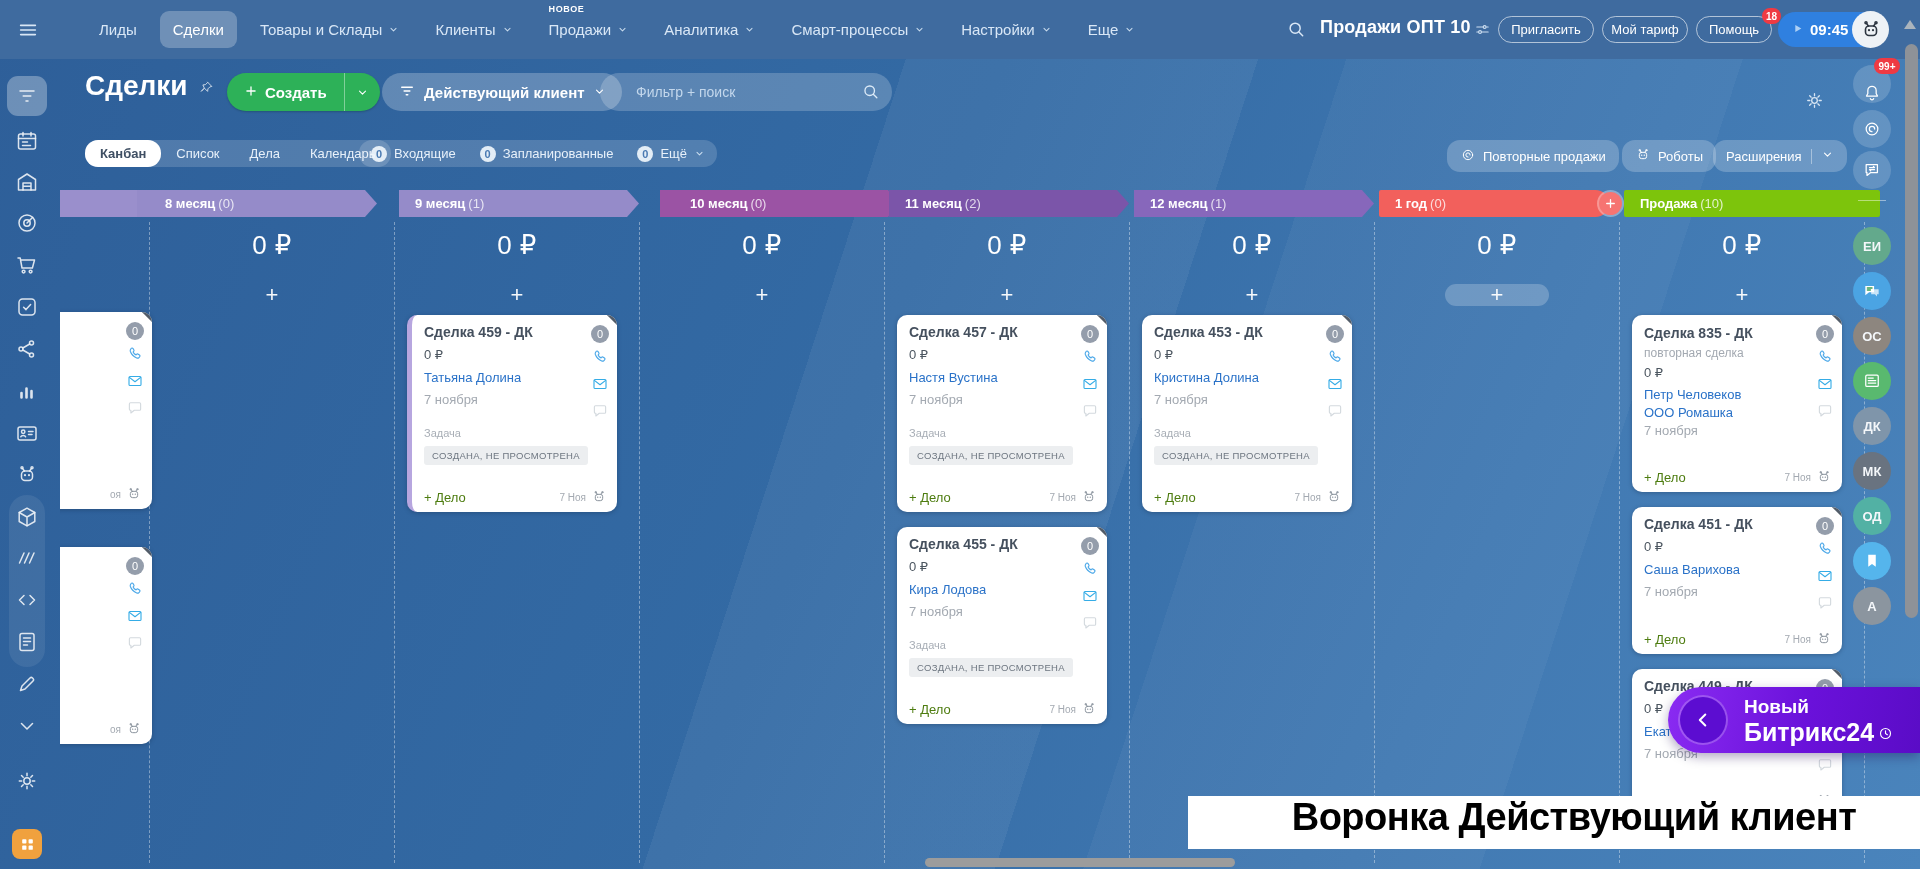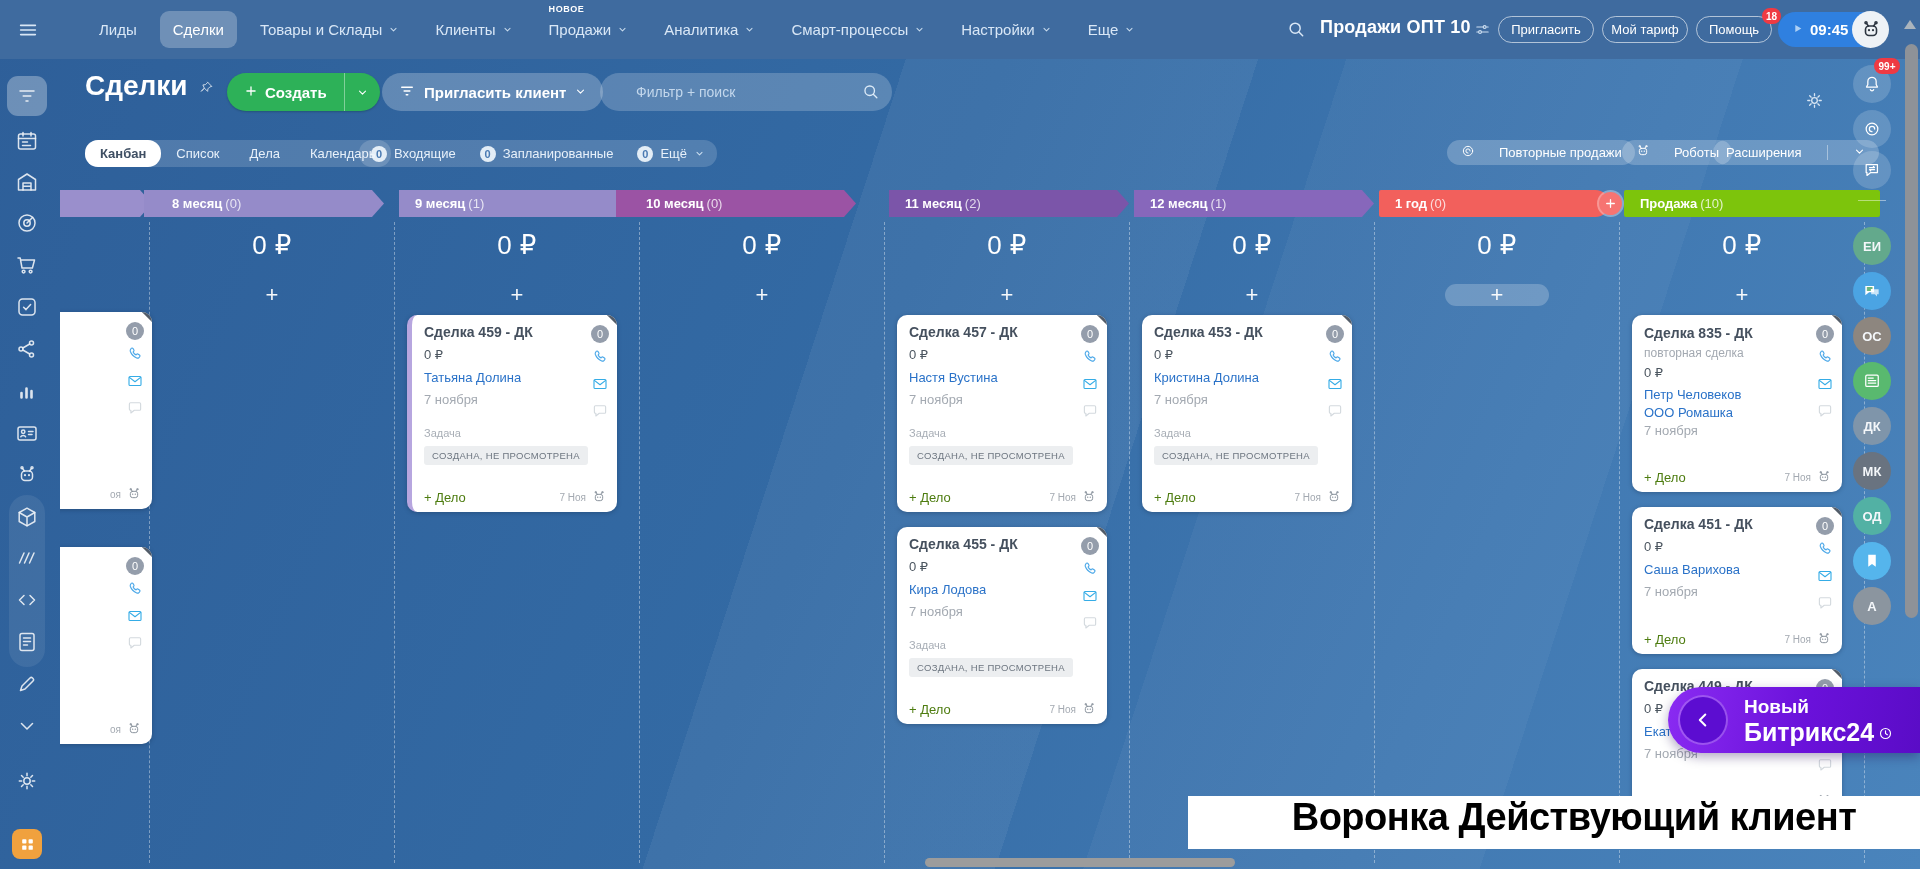--- a/index.html
+++ b/index.html
@@ -43,21 +43,21 @@
   .search-box input::placeholder{color:#c3d7ec}
   .search-box .mag{position:absolute;right:12px;top:9px;cursor:pointer}
   .gear-top{position:absolute;left:1804px;top:90px;cursor:pointer;opacity:.9}
   
   .vtabs{position:absolute;left:85px;top:140px;height:27px;background:rgba(255,255,255,.16);border-radius:13px;display:flex;align-items:center;color:#e8f1fa;font-size:13px}
   .vtab{padding:0 15px;height:27px;display:flex;align-items:center;cursor:pointer;border-radius:13px;white-space:nowrap}
   .vtab.active{background:#fff;color:#3f4f63;font-weight:700}
   .ctabs{position:absolute;left:359px;top:140px;height:27px;background:rgba(255,255,255,.16);border-radius:13px;display:flex;align-items:center;color:#e8f1fa;font-size:13px}
   .ctab{display:flex;align-items:center;gap:7px;padding:0 12px;cursor:pointer;white-space:nowrap}
   .cnum{width:16px;height:16px;border-radius:50%;background:rgba(240,246,252,.92);color:#4a7ab2;font-size:11px;font-weight:700;display:flex;align-items:center;justify-content:center}
-  .rtool{position:absolute;top:140px;height:25px;background:rgba(255,255,255,.22);border-radius:13px;display:flex;align-items:center;gap:23px;padding:0 13px;color:#fff;font-size:13px;cursor:pointer;white-space:nowrap}
+  .rtool{position:absolute;top:140px;height:32px;background:rgba(255,255,255,.22);border-radius:13px;display:flex;align-items:center;gap:7px;padding:0 13px;color:#fff;font-size:13px;cursor:pointer;white-space:nowrap}
   .rtool .sep{width:1px;height:15px;background:rgba(255,255,255,.4);margin:0 2px}
   
   .board{position:absolute;left:60px;top:185px;width:1860px;height:684px;overflow:hidden}
   .vdash{position:absolute;top:37px;bottom:6px;width:0;border-left:1px dashed rgba(255,255,255,.38)}
   .col-h{position:absolute;top:5px;height:27px;line-height:27px;color:#fff;font-size:13px;font-weight:700;padding-left:16px;white-space:nowrap}
   .col-h .cnt{font-weight:400;color:rgba(255,255,255,.78);margin-left:3px}
   .shape-arrow{clip-path:polygon(0 0,calc(100% - 12px) 0,100% 50%,calc(100% - 12px) 100%,0 100%)}
   .shape-rounded{border-radius:2px 14px 14px 2px}
   .shape-flat{border-radius:2px}
   .add-stage{position:absolute;top:7px;width:23px;height:23px;border-radius:50%;background:#f67472;box-shadow:0 0 0 2px rgba(255,255,255,.35);color:#fff;display:flex;align-items:center;justify-content:center;cursor:pointer}
@@ -325,21 +325,21 @@
     <span class="split" id="createChevron">
         <svg width="13" height="13" viewBox="0 0 24 24" fill="none" stroke="#ffffff" stroke-width="2" stroke-linecap="round" stroke-linejoin="round">
           <path d="M6.5 9.5L12 15l5.5-5.5"></path>
         </svg>
       </span>
   </div>
   <div class="btn-funnel">
     <span id="funnelIcon"><svg width="18" height="18" viewBox="0 0 24 24" fill="none" stroke="#ffffff" stroke-width="2" stroke-linecap="round" stroke-linejoin="round">
           <path d="M5 7h14M8.2 12h7.6M11 17h2"></path>
         </svg></span>
-    <span>Пригласить клиент</span>
+    <span>Действующий клиент</span>
     <span id="funnelChevron"><svg width="13" height="13" viewBox="0 0 24 24" fill="none" stroke="#ffffff" stroke-width="2" stroke-linecap="round" stroke-linejoin="round">
           <path d="M6.5 9.5L12 15l5.5-5.5"></path>
         </svg></span>
   </div>
   <div class="search-box">
     <input placeholder="Фильтр + поиск" style="">
     <span class="mag" id="searchMag"><svg width="19" height="19" viewBox="0 0 24 24" fill="none" stroke="#dcebf8" stroke-width="1.7" stroke-linecap="round" stroke-linejoin="round">
           <circle cx="11" cy="11" r="6"></circle>
           <path d="M15.5 15.5L20 20"></path>
         </svg></span>
@@ -461,21 +461,21 @@
               <circle cx="7" cy="4.8" r="1"></circle>
               <circle cx="17" cy="4.8" r="1"></circle>
               <path d="M7.7 5.6L9.4 8M16.3 5.6L14.6 8"></path>
               <rect x="6.5" y="8" width="11" height="9.5" rx="3.5"></rect>
               <circle cx="10" cy="12.2" r="1.1" fill="#8b949e" stroke="none"></circle>
               <circle cx="14" cy="12.2" r="1.1" fill="#8b949e" stroke="none"></circle>
             </svg>
           </div>
         </div>
       </div>
-      <div class="col-h shape-arrow" style="left: 84px; width: 240px; background: rgb(149, 139, 201); padding-left: 28px;"><span>8 месяц</span><span class="cnt">(0)</span></div>
+      <div class="col-h shape-arrow" style="left: 77px; width: 240px; background: rgb(149, 139, 201); padding-left: 28px;"><span>8 месяц</span><span class="cnt">(0)</span></div>
       <div class="amountT" style="left: 94px; width: 236px;">0 ₽</div>
       <div class="plusT" style="left: 192px; width: 40px;">+</div>
       <div class="col-h shape-arrow" style="left: 339px; width: 240px; background: rgb(149, 139, 201);"><span>9 месяц</span><span class="cnt">(1)</span></div>
       <div class="amountT" style="left: 339px; width: 236px;">0 ₽</div>
       <div class="plusT" style="left: 437px; width: 40px;">+</div>
       <div class="card accent-left" style="left: 347px; top: 130px; height: 197px;">
         <div class="c-corner"></div>
         <div class="c-icons">
           <div class="c-counter">0</div>
           <span><svg width="18" height="18" viewBox="0 0 24 24" fill="none" stroke="#4aa7e8" stroke-width="1.5" stroke-linecap="round" stroke-linejoin="round">
@@ -503,21 +503,21 @@
               <circle cx="7" cy="4.8" r="1"></circle>
               <circle cx="17" cy="4.8" r="1"></circle>
               <path d="M7.7 5.6L9.4 8M16.3 5.6L14.6 8"></path>
               <rect x="6.5" y="8" width="11" height="9.5" rx="3.5"></rect>
               <circle cx="10" cy="12.2" r="1.1" fill="#8b949e" stroke="none"></circle>
               <circle cx="14" cy="12.2" r="1.1" fill="#8b949e" stroke="none"></circle>
             </svg>
           </div>
         </div>
       </div>
-      <div class="col-h shape-arrow" style="left: 556px; width: 240px; background: rgb(155, 83, 164); padding-left: 30px;"><span>10 месяц</span><span class="cnt">(0)</span></div>
+      <div class="col-h shape-arrow" style="left: 600px; width: 240px; background: rgb(155, 83, 164); padding-left: 30px;"><span>10 месяц</span><span class="cnt">(0)</span></div>
       <div class="amountT" style="left: 584px; width: 236px;">0 ₽</div>
       <div class="plusT" style="left: 682px; width: 40px;">+</div>
       <div class="col-h shape-arrow" style="left: 829px; width: 240px; background: rgb(123, 85, 169);"><span>11 месяц</span><span class="cnt">(2)</span></div>
       <div class="amountT" style="left: 829px; width: 236px;">0 ₽</div>
       <div class="plusT" style="left: 927px; width: 40px;">+</div>
       <div class="card" style="left: 837px; top: 130px; height: 197px;">
         <div class="c-corner"></div>
         <div class="c-icons">
           <div class="c-counter">0</div>
           <span><svg width="18" height="18" viewBox="0 0 24 24" fill="none" stroke="#4aa7e8" stroke-width="1.5" stroke-linecap="round" stroke-linejoin="round">
@@ -738,21 +738,21 @@
               <rect x="6.5" y="8" width="11" height="9.5" rx="3.5"></rect>
               <circle cx="10" cy="12.2" r="1.1" fill="#8b949e" stroke="none"></circle>
               <circle cx="14" cy="12.2" r="1.1" fill="#8b949e" stroke="none"></circle>
             </svg>
           </div>
         </div>
       </div>
     </div>
 
   <div id="rail">
-      <div class="rail-item" style="top: 65px; background: rgba(255, 255, 255, 0.17);">
+      <div class="rail-item" style="top: 65px; background: rgba(255, 255, 255, 0.17); align-items: flex-end;">
         <svg width="20" height="20" viewBox="0 0 24 24" fill="none" stroke="#ffffff" stroke-width="1.5" stroke-linecap="round" stroke-linejoin="round">
           <path d="M12 4a5 5 0 0 1 5 5v3.6l1.6 3H5.4L7 12.6V9a5 5 0 0 1 5-5z"></path>
           <path d="M10 18.8a2.1 2.1 0 0 0 4 0"></path>
         </svg>
         <span class="rail-badge">99+</span>
       </div>
       <div class="rail-item" style="top: 110px; background: rgba(255, 255, 255, 0.17);">
         <svg width="20" height="20" viewBox="0 0 24 24" fill="none" stroke="#ffffff" stroke-width="1.5" stroke-linecap="round" stroke-linejoin="round">
           <circle cx="12" cy="12" r="7"></circle>
           <path d="M15.2 12a3.2 3.2 0 1 0-3.2 3.2"></path>

